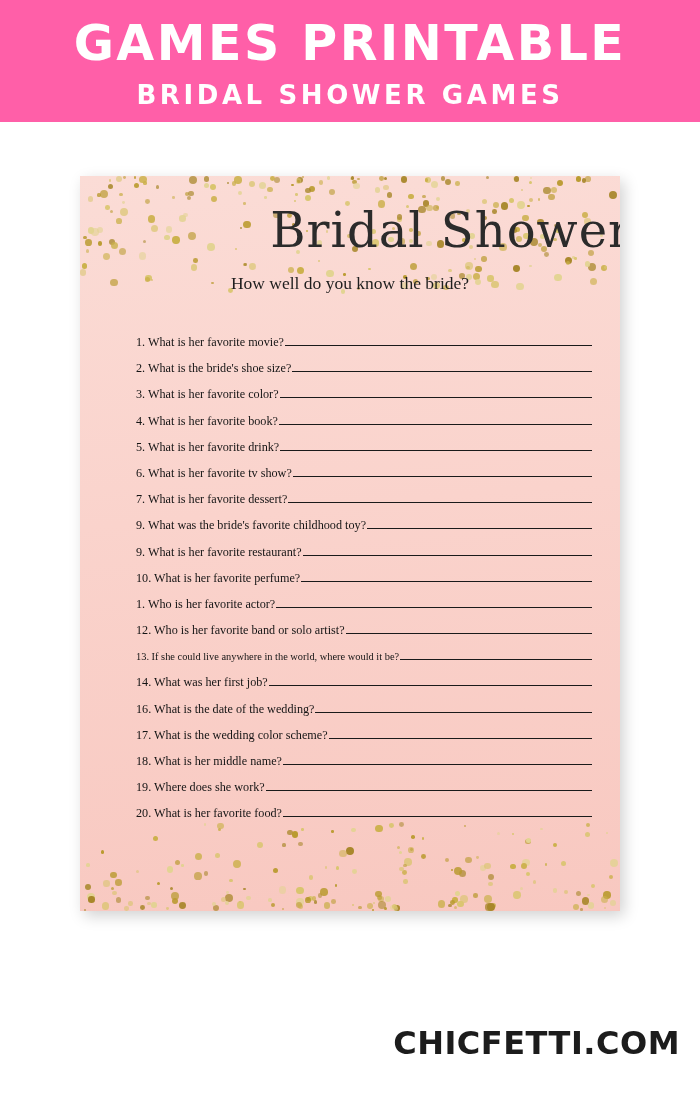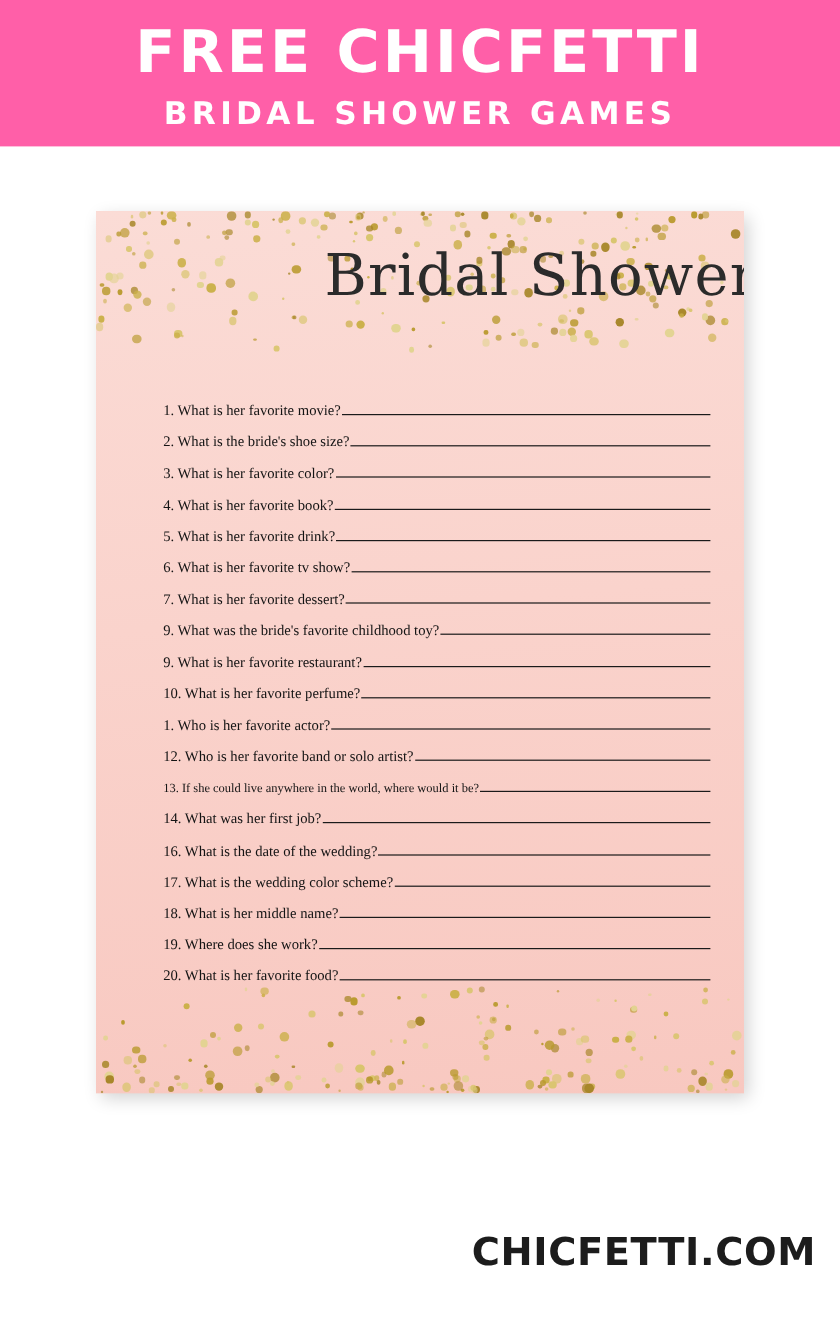--- a/index.html
+++ b/index.html
@@ -151,21 +151,21 @@
     font-weight: bold;
     font-size: 32px;
     letter-spacing: 0.5px;
     color: #1c1c1c;
   }
 </style>
 </head>
 <body>
 
 <div class="banner">
-  <div class="banner-title">FREE CHICFETTI</div>
+  <div class="banner-title">GAMES PRINTABLE</div>
   <div class="banner-sub">BRIDAL SHOWER GAMES</div>
 </div>
 
 <div class="sheet-wrap">
   <div class="sheet-shadow"></div>
   <div class="sheet">
 
     <div class="confetti top" id="confetti-top">
         <span class="dot" style="width: 7.52459px; height: 7.52459px; left: 154.012px; top: 6.4e-06px; background: rgb(203, 176, 74); opacity: 0.88;"></span>
         <span class="dot" style="width: 3.97587px; height: 3.97587px; left: 403.119px; top: 39.773px; background: rgb(168, 135, 42); opacity: 0.79;"></span>
@@ -567,20 +567,21 @@
         <span class="dot" style="width: 6.64999px; height: 6.64999px; left: 211.766px; top: 9.88px; background: rgb(185, 154, 46); opacity: 0.99;"></span>
         <span class="dot" style="width: 2.07061px; height: 2.07061px; left: 432.327px; top: 12.2609px; background: rgb(217, 197, 110); opacity: 0.97;"></span>
         <span class="dot" style="width: 3.73654px; height: 3.73654px; left: 188.278px; top: 77.0176px; background: rgb(226, 211, 145); opacity: 0.81;"></span>
         <span class="dot" style="width: 7.94468px; height: 7.94468px; left: 21.5413px; top: 80.9751px; background: rgb(217, 197, 110); opacity: 0.77;"></span>
         <span class="dot" style="width: 5.46777px; height: 5.46777px; left: 430.381px; top: 42.8474px; background: rgb(203, 176, 74); opacity: 1;"></span>
       </div>
 
     <div class="script-title">Bridal Shower</div>
 
     <div class="intro">
+      <div class="line1">How well do you know the bride?</div>
     </div>
 
     <div class="questions" id="questions">
         <div class="q-row">
           <span class="q-text">1. What is her favorite movie?</span>
           <span class="q-line"></span>
         </div>
         <div class="q-row">
           <span class="q-text">2. What is the bride's shoe size?</span>
           <span class="q-line"></span>

